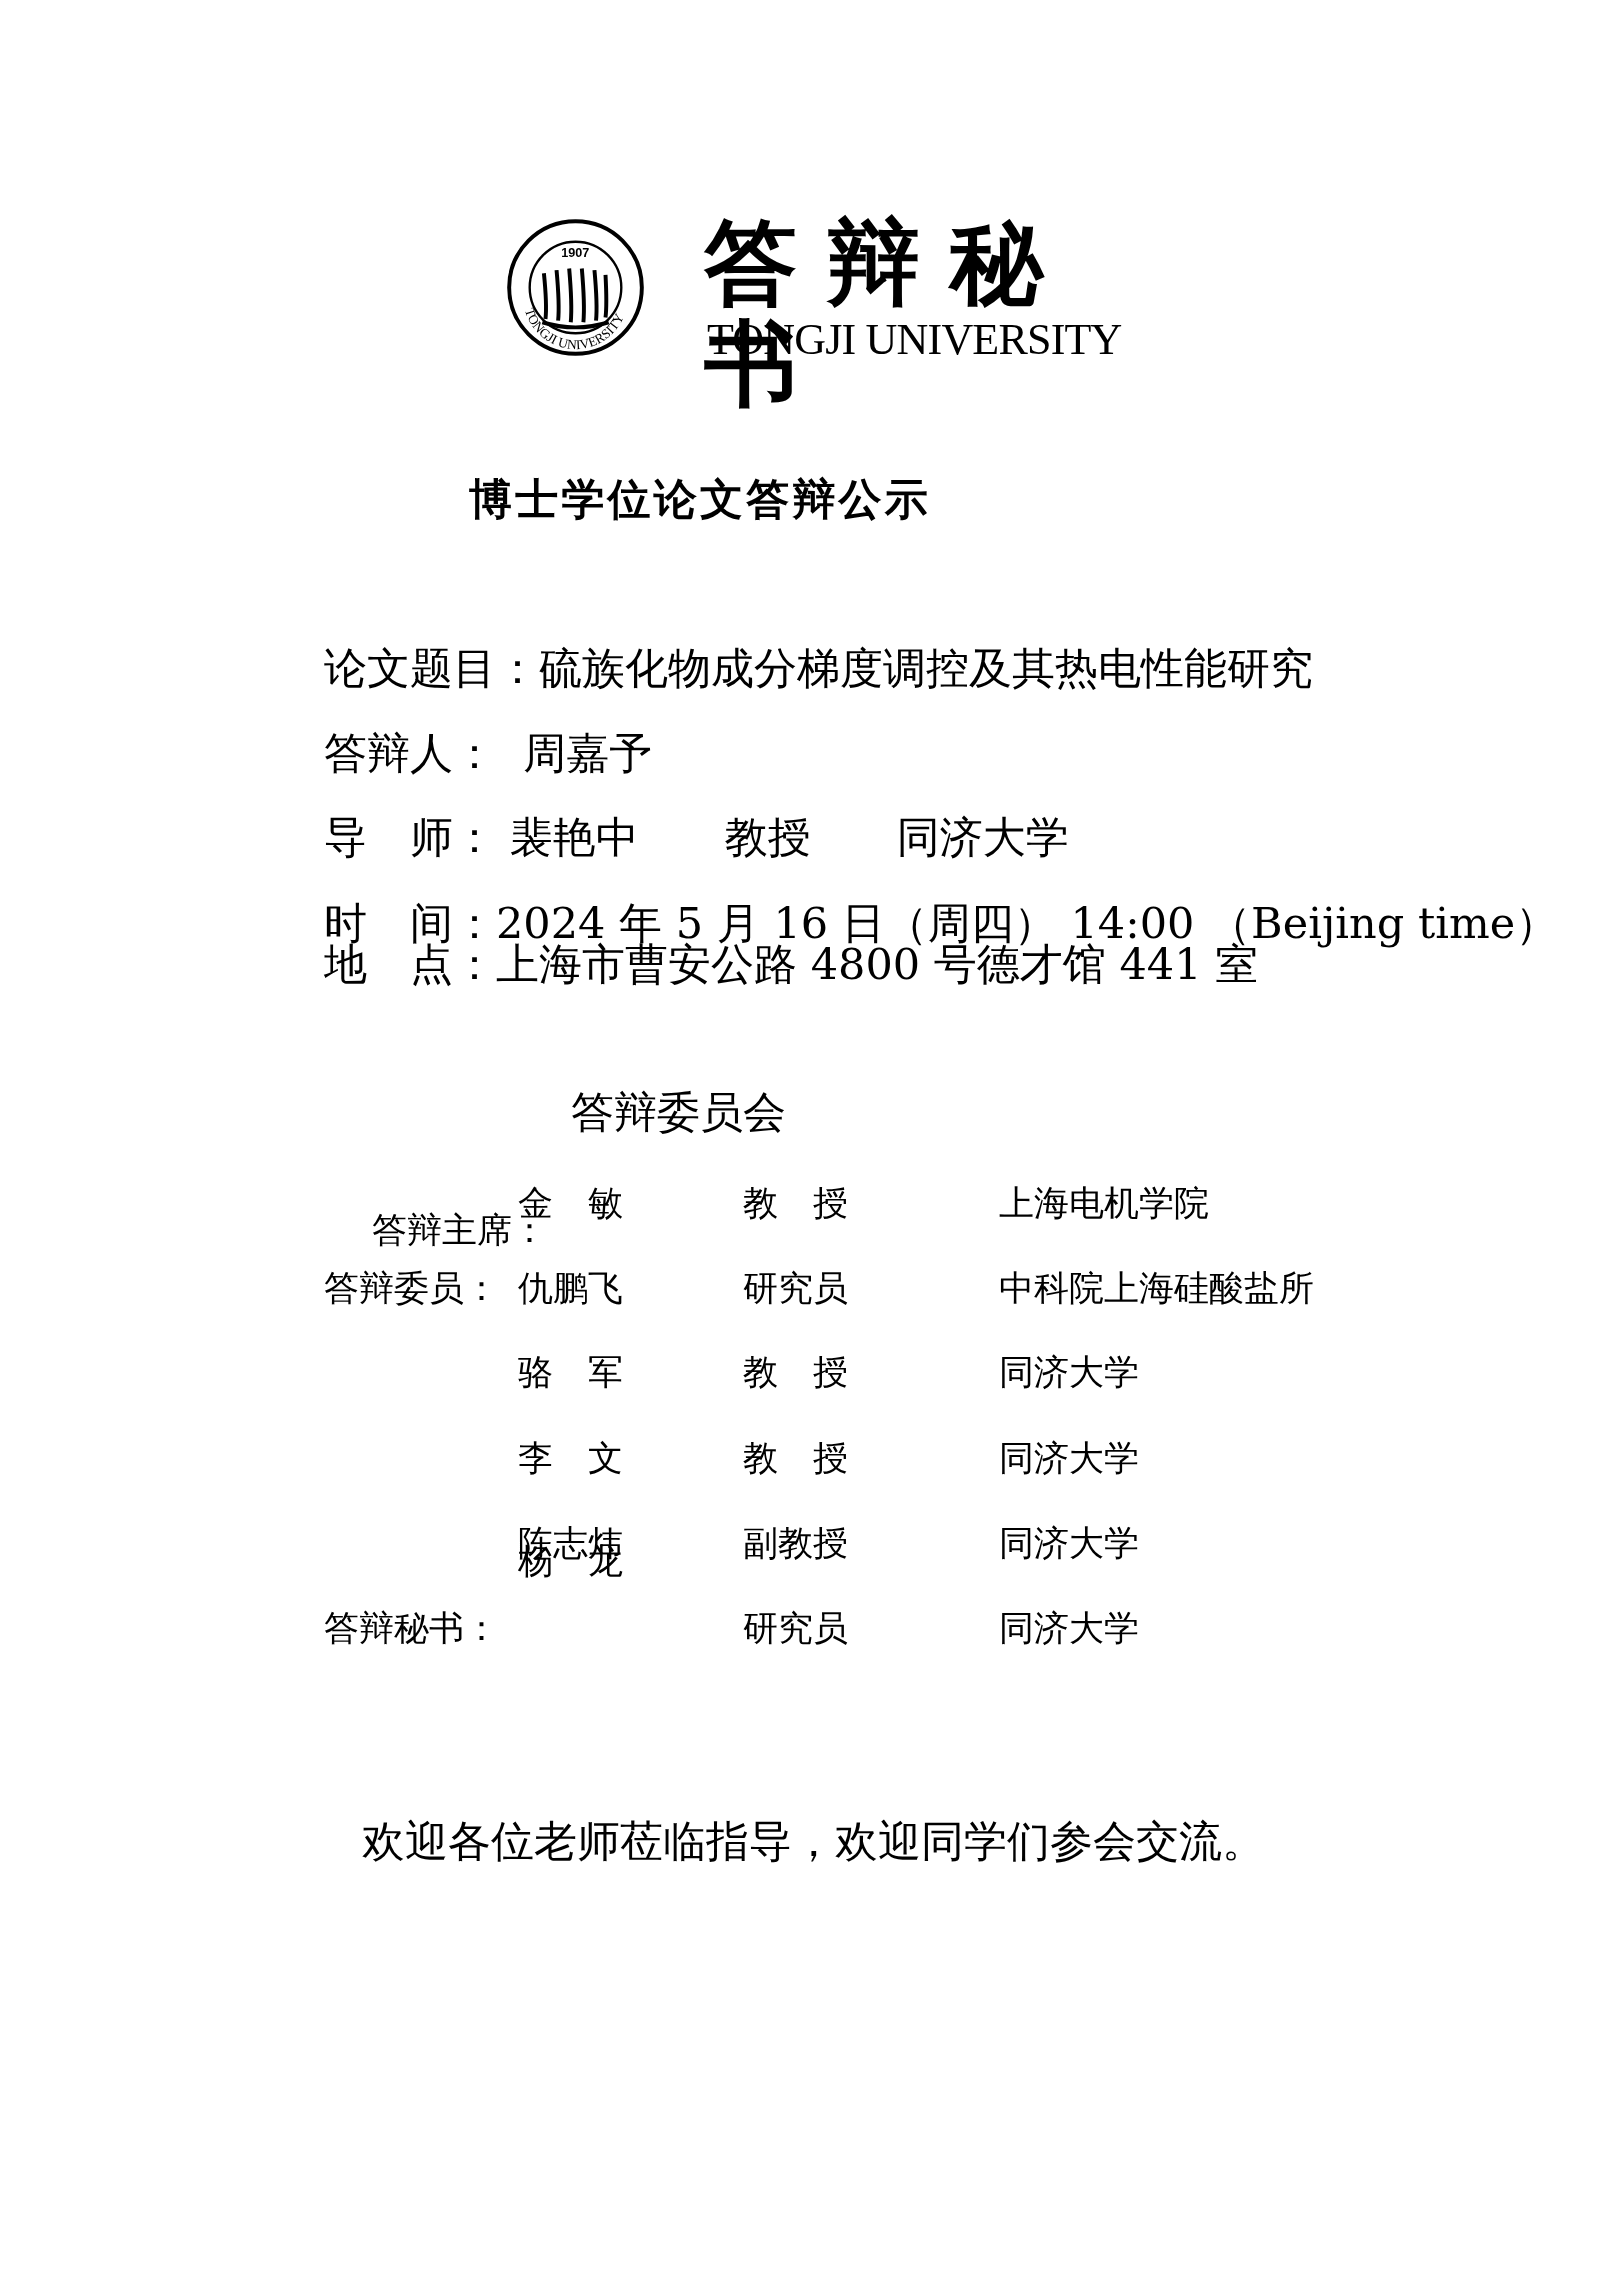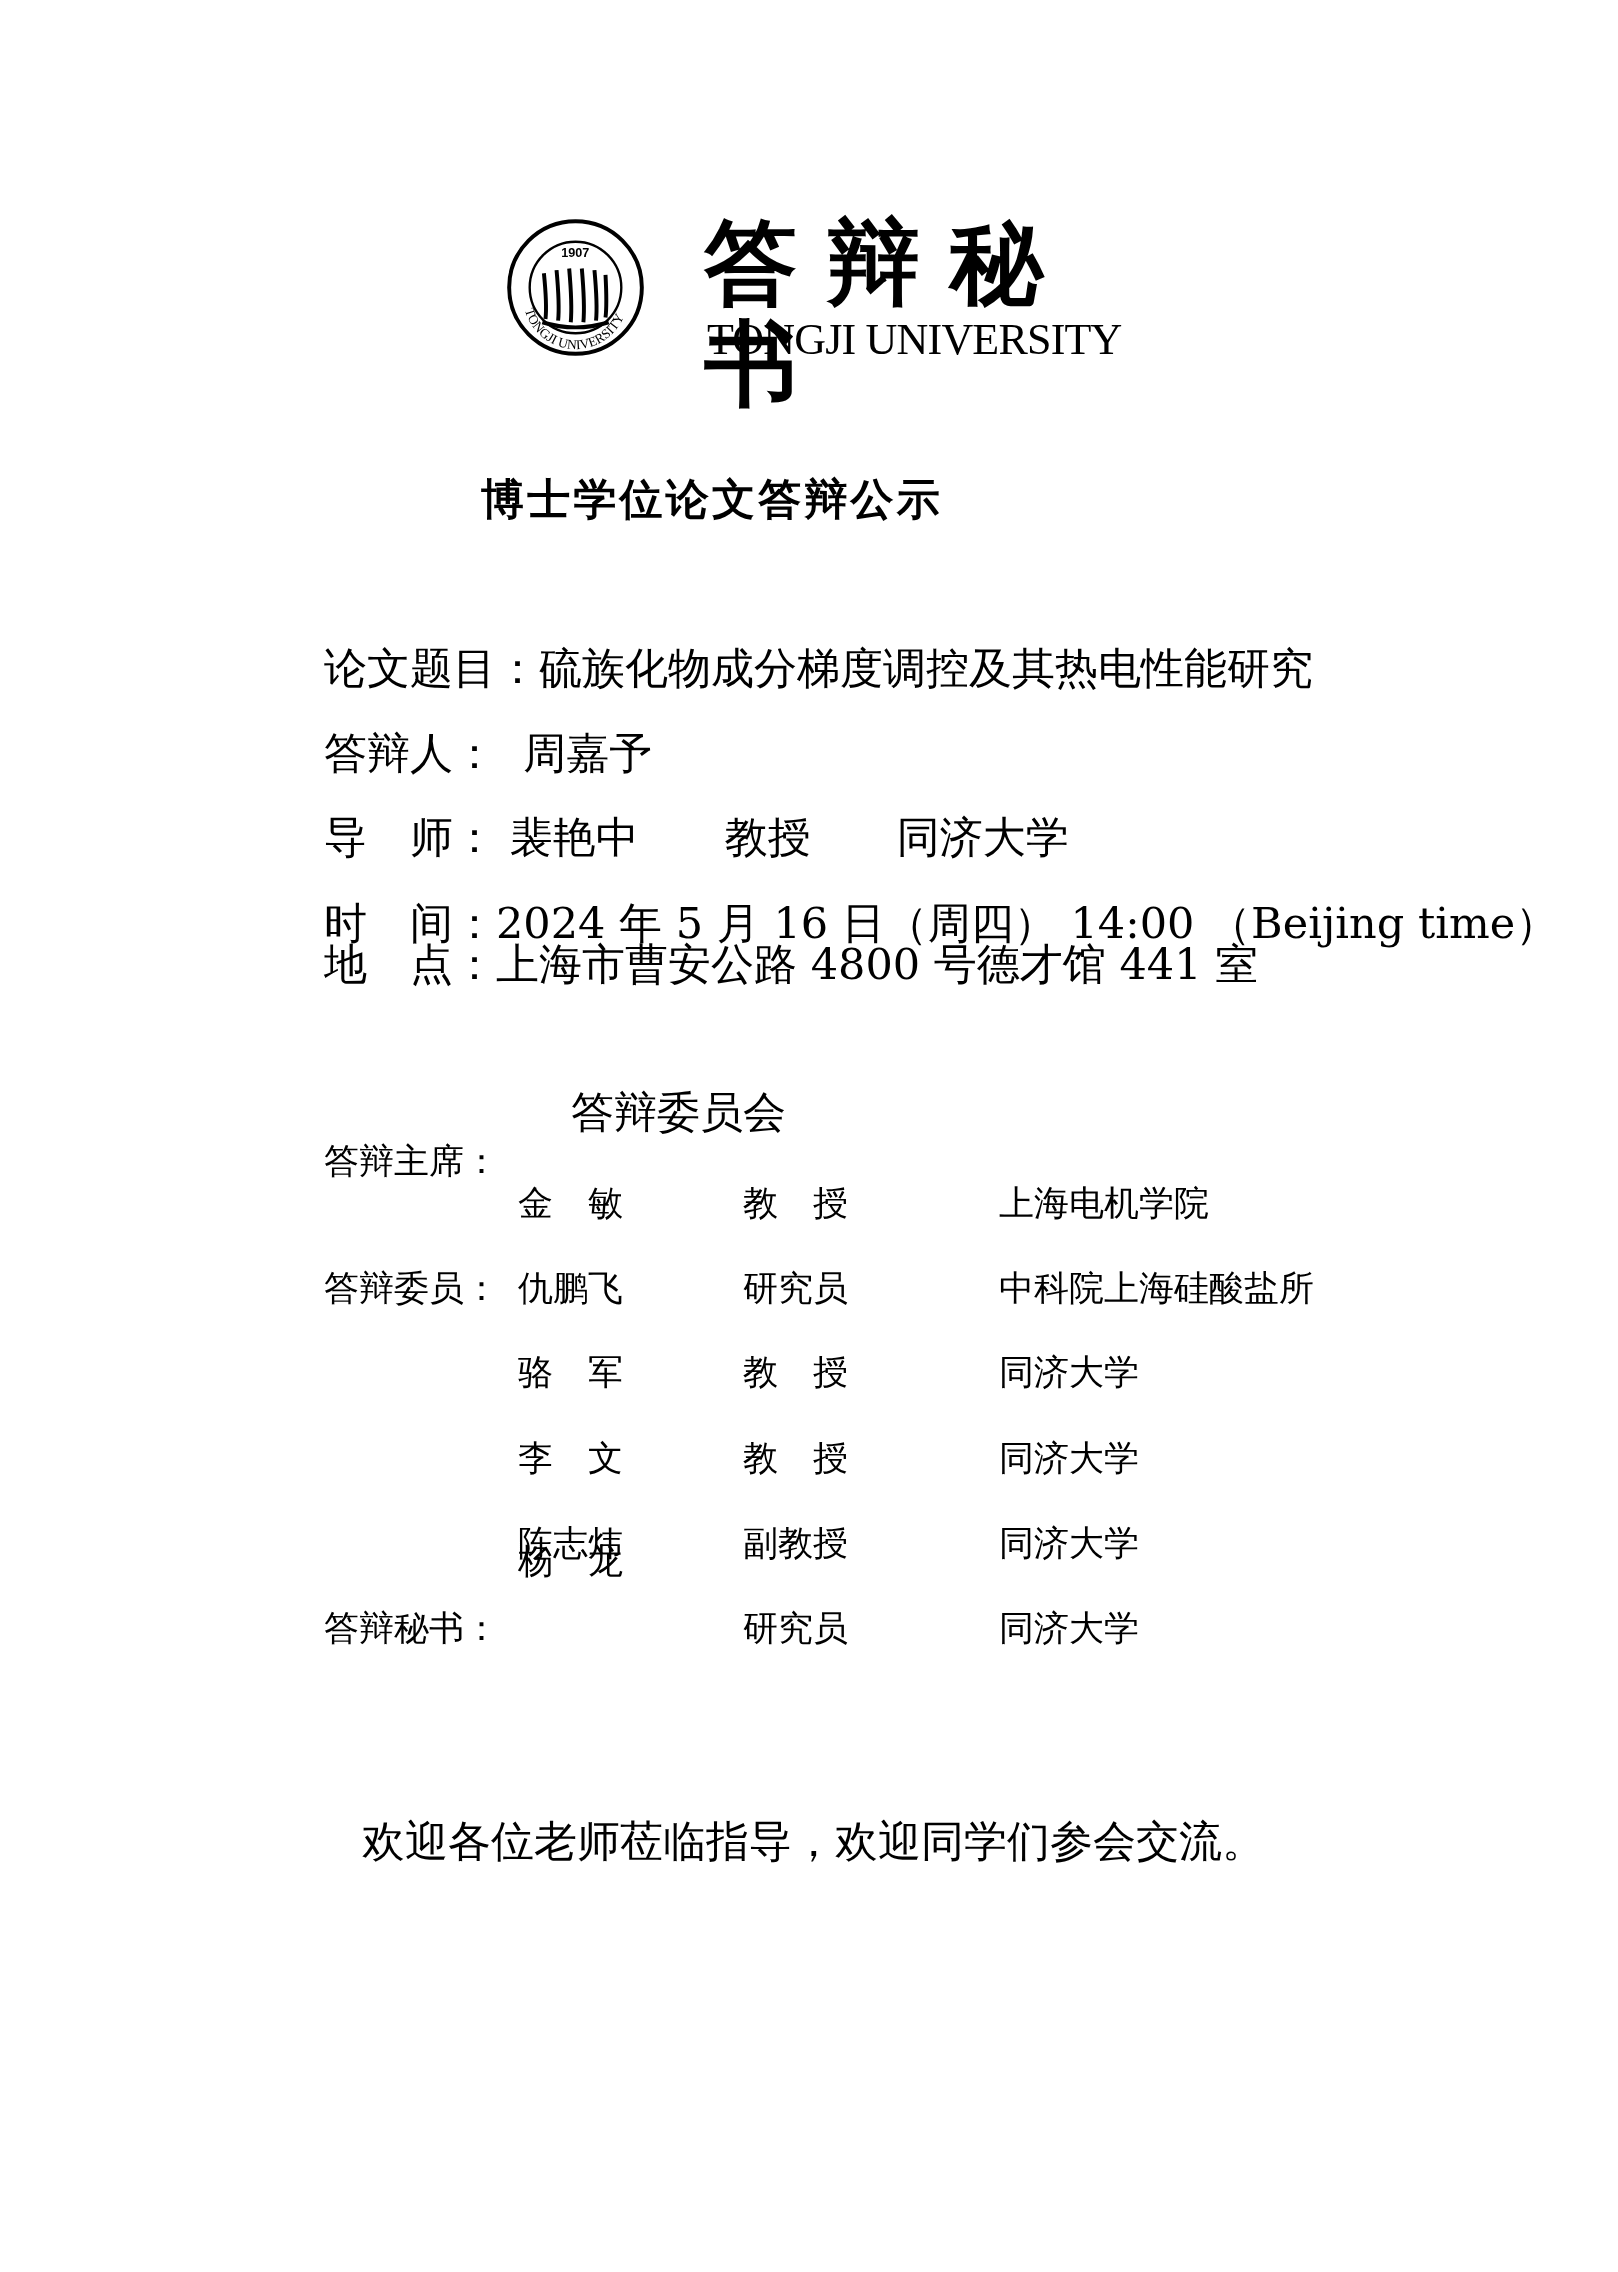--- a/index.html
+++ b/index.html
@@ -5,21 +5,21 @@
   html, body { margin:0; padding:0; background:#ffffff; }
   body { width:1618px; height:2273px; position:relative; overflow:hidden;
          font-family: "DejaVu Serif", "Liberation Serif", serif; color:#000; }
   .abs { position:absolute; white-space:nowrap; }
   .logo { position:absolute; left:506px; top:212px; width:616px; height:150px; }
   .seal { position:absolute; left:0; top:6.3px; width:139px; height:139px; }
   .logo-cn { position:absolute; left:198px; top:0; font-family:"DejaVu Serif", serif;
              font-size:93px; font-weight:bold; letter-spacing:30px; line-height:101px; }
   .logo-en { position:absolute; left:201px; top:104px; font-family:"Liberation Serif", serif;
              font-size:44px; line-height:47px; letter-spacing:-0.8px; }
-  .doc-title { left:16px; width:1392px; top:471px; text-align:center;
+  .doc-title { left:4px; width:1392px; top:471px; text-align:center;
                font-family:"DejaVu Sans", sans-serif; font-weight:bold; font-size:43px; letter-spacing:3.2px; }
   .line { font-size:43px; line-height:44px; }
   .com-label { position:absolute; left:324px; font-size:35px; line-height:44px; }
   .com-name  { position:absolute; left:518px; font-size:35px; line-height:44px; }
   .com-title { position:absolute; left:743px; font-size:35px; line-height:44px; }
   .com-org   { position:absolute; left:984px; font-size:35px; line-height:44px;margin-left:15px; }
 </style>
 </head>
 <body>
 
@@ -58,21 +58,21 @@
 <div class="abs line" style="left:324px; top:901px;">
   <span>时　间：</span><span>2024 年 5 月 16 日（周四） 14:00 （Beijing time）</span>
 </div>
 <div class="abs line" style="left:324px; top:942px;">
   <span>地　点：</span><span>上海市曹安公路 4800 号德才馆 441 室</span>
 </div>
 
 <div class="abs line" style="left:0; width:1357px; text-align:center; top:1090px;">答辩委员会</div>
 
 <div>
-  <span class="com-label" style="top:1139px;">答辩主席：</span>
+  <span class="com-label" style="top:1208px;margin-left:48px;">答辩主席：</span>
   <span class="com-name" style="top:1181px;">金　敏</span>
   <span class="com-title" style="top:1181px;">教　授</span>
   <span class="com-org" style="top:1181px;">上海电机学院</span>
 </div>
 <div>
   <span class="com-label" style="top:1266px;">答辩委员：</span>
   <span class="com-name" style="top:1266px;">仇鹏飞</span>
   <span class="com-title" style="top:1266px;">研究员</span>
   <span class="com-org" style="top:1266px;">中科院上海硅酸盐所</span>
 </div>

